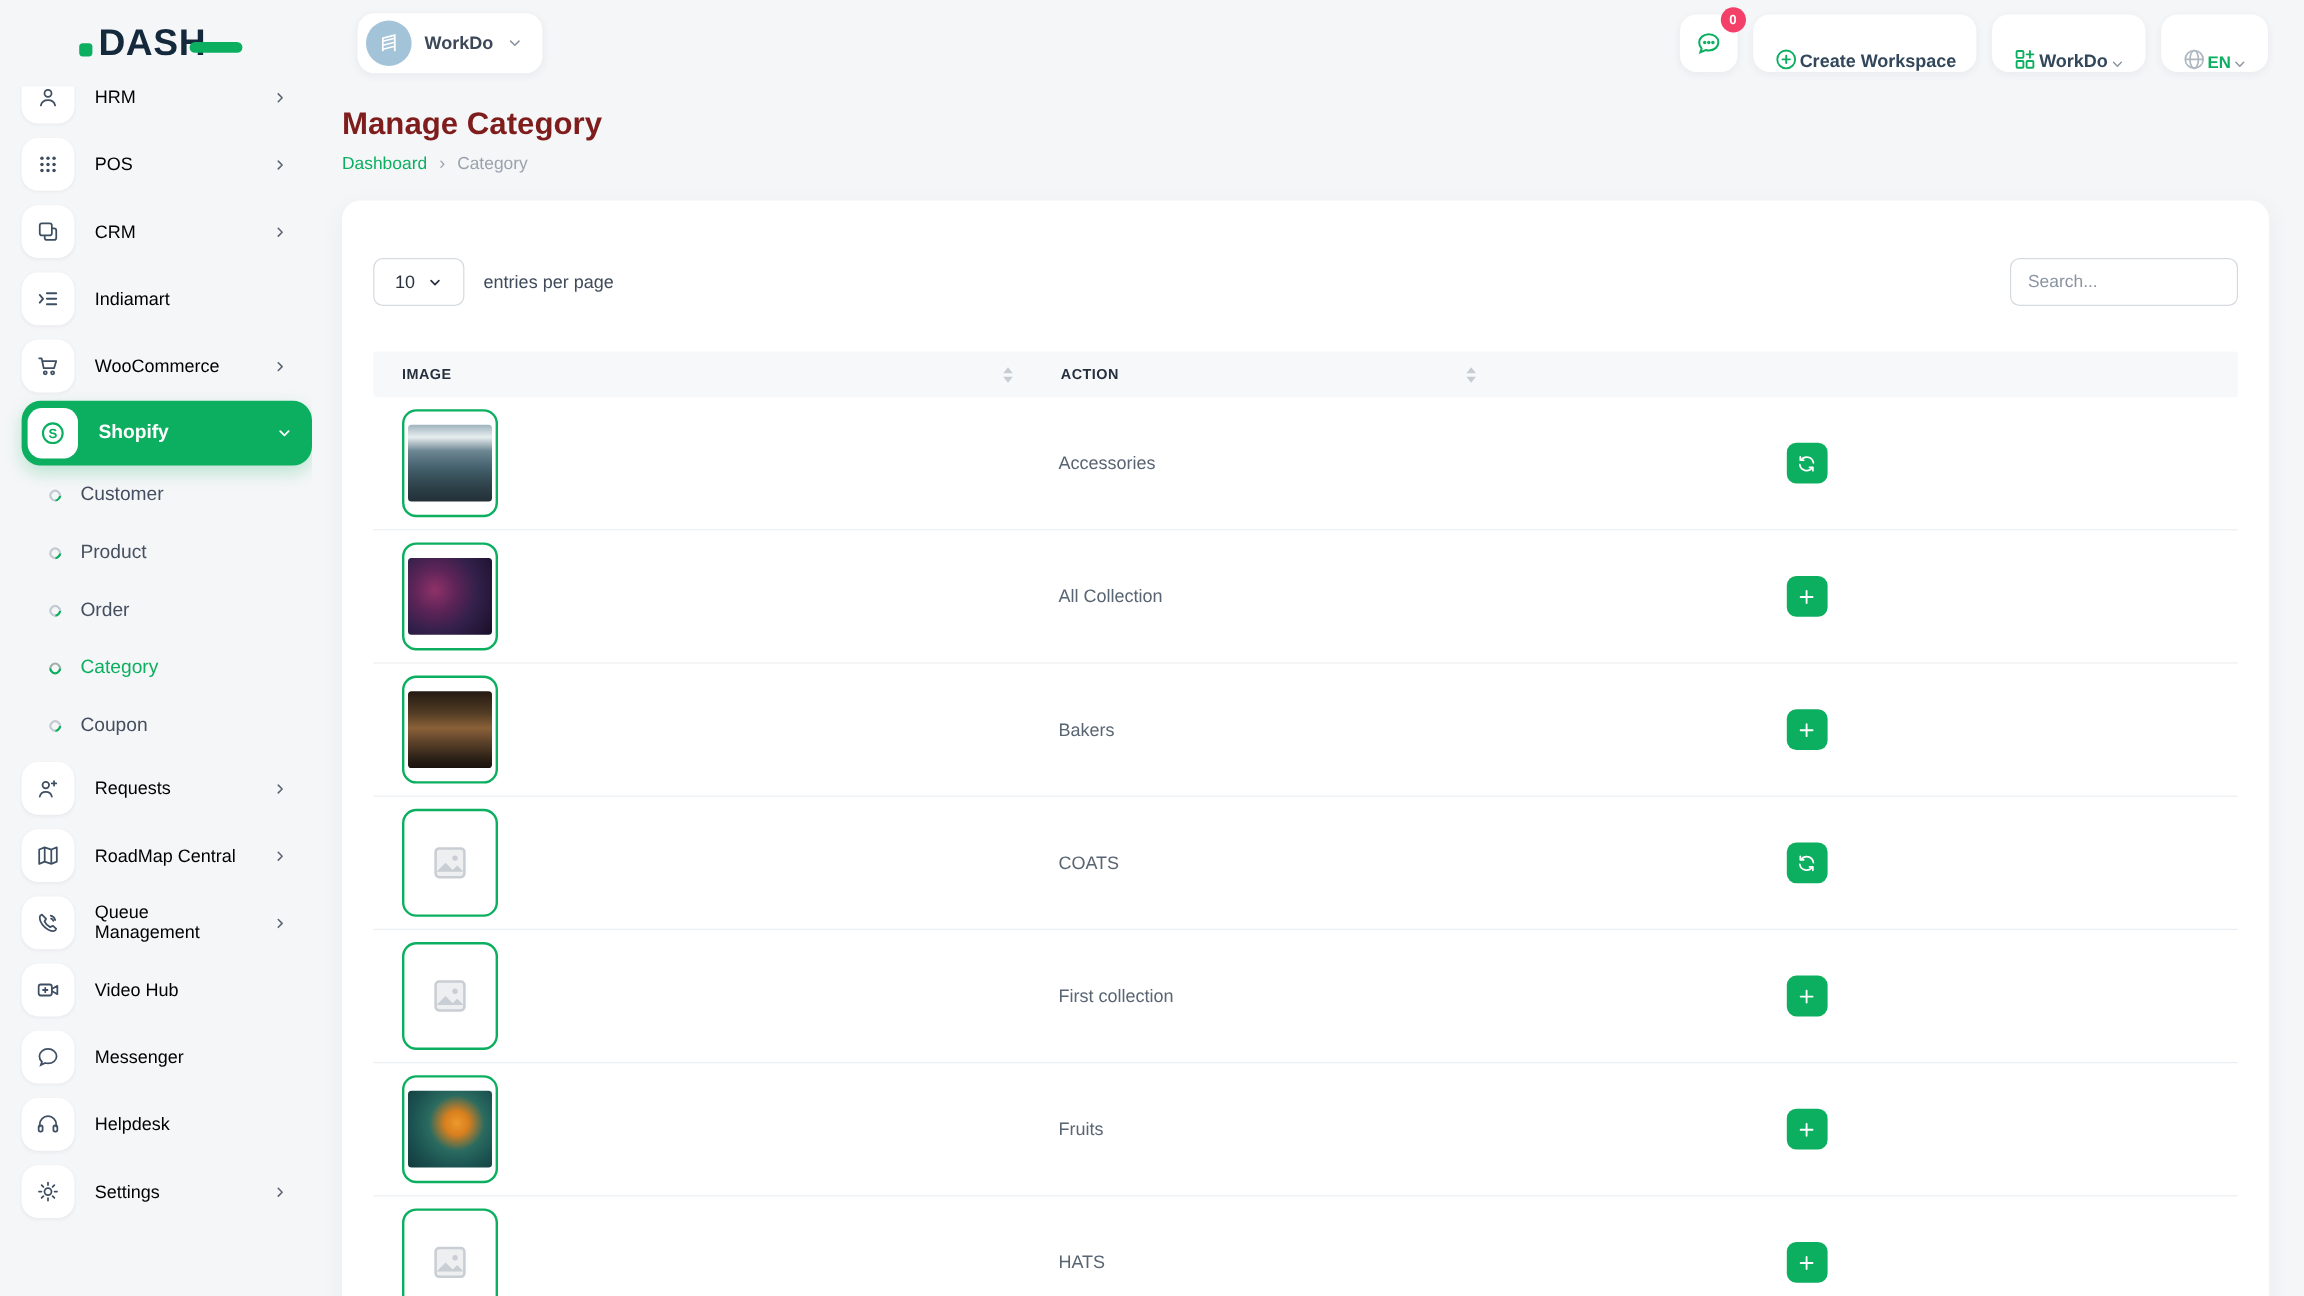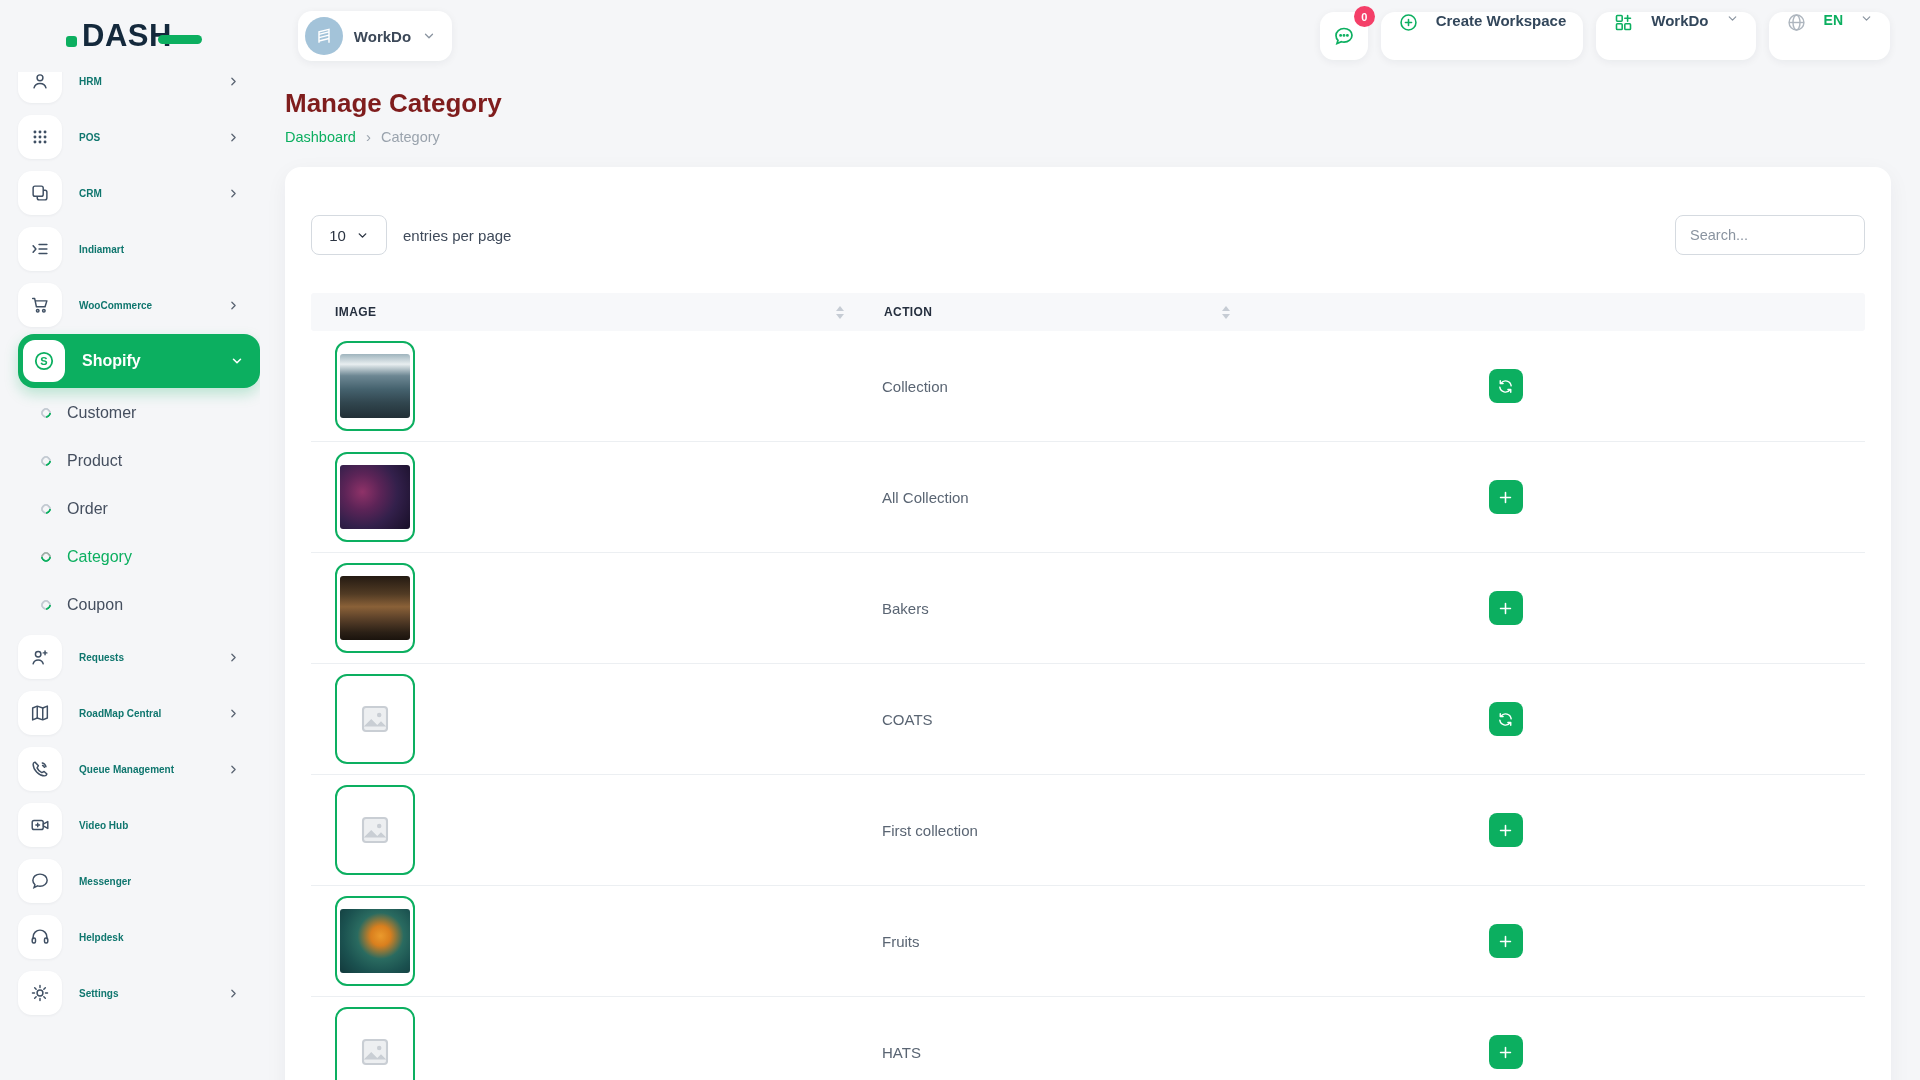--- a/index.html
+++ b/index.html
@@ -17,31 +17,31 @@
     display:flex; align-items:center; gap:11px; padding:6px 16px 6px 7px; height:50px; cursor:pointer; }
   .ws-avatar { width:38px; height:38px; border-radius:50%; background:#a3c3d9; display:flex; align-items:center; justify-content:center; color:#fff; }
   .ws-name { font-size:15px; font-weight:600; color:#3c4858; }
   .chev { color:#8a94a0; display:flex; }
   .top-right { margin-left:auto; display:flex; align-items:center; gap:13px; }
   .icon-btn { position:relative; width:48px; height:48px; background:#fff; border-radius:14px;
     box-shadow:0 2px 8px rgba(24,35,51,.06); display:flex; align-items:center; justify-content:center; cursor:pointer; color:#0CAF60; }
   .badge { position:absolute; top:-6px; right:-7px; min-width:21px; height:21px; border-radius:50%;
     background:#f43f68; color:#fff; font-size:11px; font-weight:700; display:flex; align-items:center; justify-content:center; }
   .pill-btn { height:48px; background:#fff; border-radius:14px; box-shadow:0 2px 8px rgba(24,35,51,.06);
-    display:flex; align-items:flex-start; gap:17px; padding:0 17px; cursor:pointer; }
+    display:flex; align-items:flex-end; gap:1px; padding:0 17px; cursor:pointer; }
   .pill-btn .lbl { font-size:15px; font-weight:600; color:#33475b; }
   .lang-lbl { font-size:14px; font-weight:700; color:#0CAF60; }
 
   
   .sidebar { position:fixed; top:72px; left:0; bottom:0; width:260px; padding-left:18px; overflow:hidden; z-index:10; }
   .side-list { margin-top:-19px; }
   .side-item { height:56px; display:flex; align-items:center; gap:17px; cursor:pointer; padding-right:20px; }
   .tile { width:44px; height:44px; min-width:44px; background:#fff; border-radius:14px;
     box-shadow:0 1px 3px rgba(24,35,51,.05); display:flex; align-items:center; justify-content:center; color:#3f4f63; }
-  .side-label { font-size:10px; font-weight:700; color:#0f766e; }
+  .side-label { font-size:15px; font-weight:400; color:#000000; }
   .side-chev { margin-left:auto; color:#5a6472; display:flex; }
   .side-active { height:54px; background:#0CAF60; border-radius:16px; display:flex; align-items:center; gap:17px;
     padding:0 16px 0 5px; margin:1px 0; cursor:pointer; box-shadow:0 6px 14px rgba(12,175,96,.25); }
   .side-active .tile { width:42px; height:42px; min-width:42px; border-radius:12px; box-shadow:none; }
   .side-active .side-label { color:#fff; font-weight:700; font-size:16px; }
   .side-active .side-chev { color:#fff; }
   .sub-item { height:48px; display:flex; align-items:center; gap:16px; padding-left:23px; cursor:pointer; }
   .dot { width:10px; height:10px; min-width:10px; border-radius:50%; border:2px solid #c3cad2;
     border-bottom-color:#0CAF60; transform:rotate(-45deg); }
   .sub-label { font-size:16px; color:#454f5f; }
@@ -421,21 +421,21 @@
               <svg width="36" height="36" viewBox="0 0 24 24" fill="none" stroke="currentColor" stroke-width="1.4">
                   <rect x="4" y="4" width="16" height="16" rx="2" fill="#edeff1"></rect>
                   <circle cx="14.8" cy="9.4" r="1.5" fill="currentColor" stroke="none"></circle>
                   <path d="M4.5 17l5-5 4 4 2.5-2.5 3.5 3.5" fill="#c9ced4" stroke="none"></path>
                 </svg>
             </span>
             <div class="thumb-photo" style="background:linear-gradient(180deg,#9fb4bd 0%,#e8eef0 16%,#6d8793 34%,#45626e 55%,#31464f 76%,#222f36 100%)"></div>
           </div>
         </div>
         <div class="cell col-title">
-          <span class="row-title">Collection</span>
+          <span class="row-title">Accessories</span>
         </div>
         <div class="cell col-action">
           <button class="act-btn">
             <svg width="17" height="17" viewBox="0 0 24 24" fill="none" stroke="#fff" stroke-width="2" stroke-linecap="round" stroke-linejoin="round">
               <path d="M20 11a8 8 0 0 0-14.4-3.6M4 13a8 8 0 0 0 14.4 3.6"></path>
                 <path d="M4.6 3.8v4h4M19.4 20.2v-4h-4"></path>
             </svg>
           </button>
         </div>
       </div>

